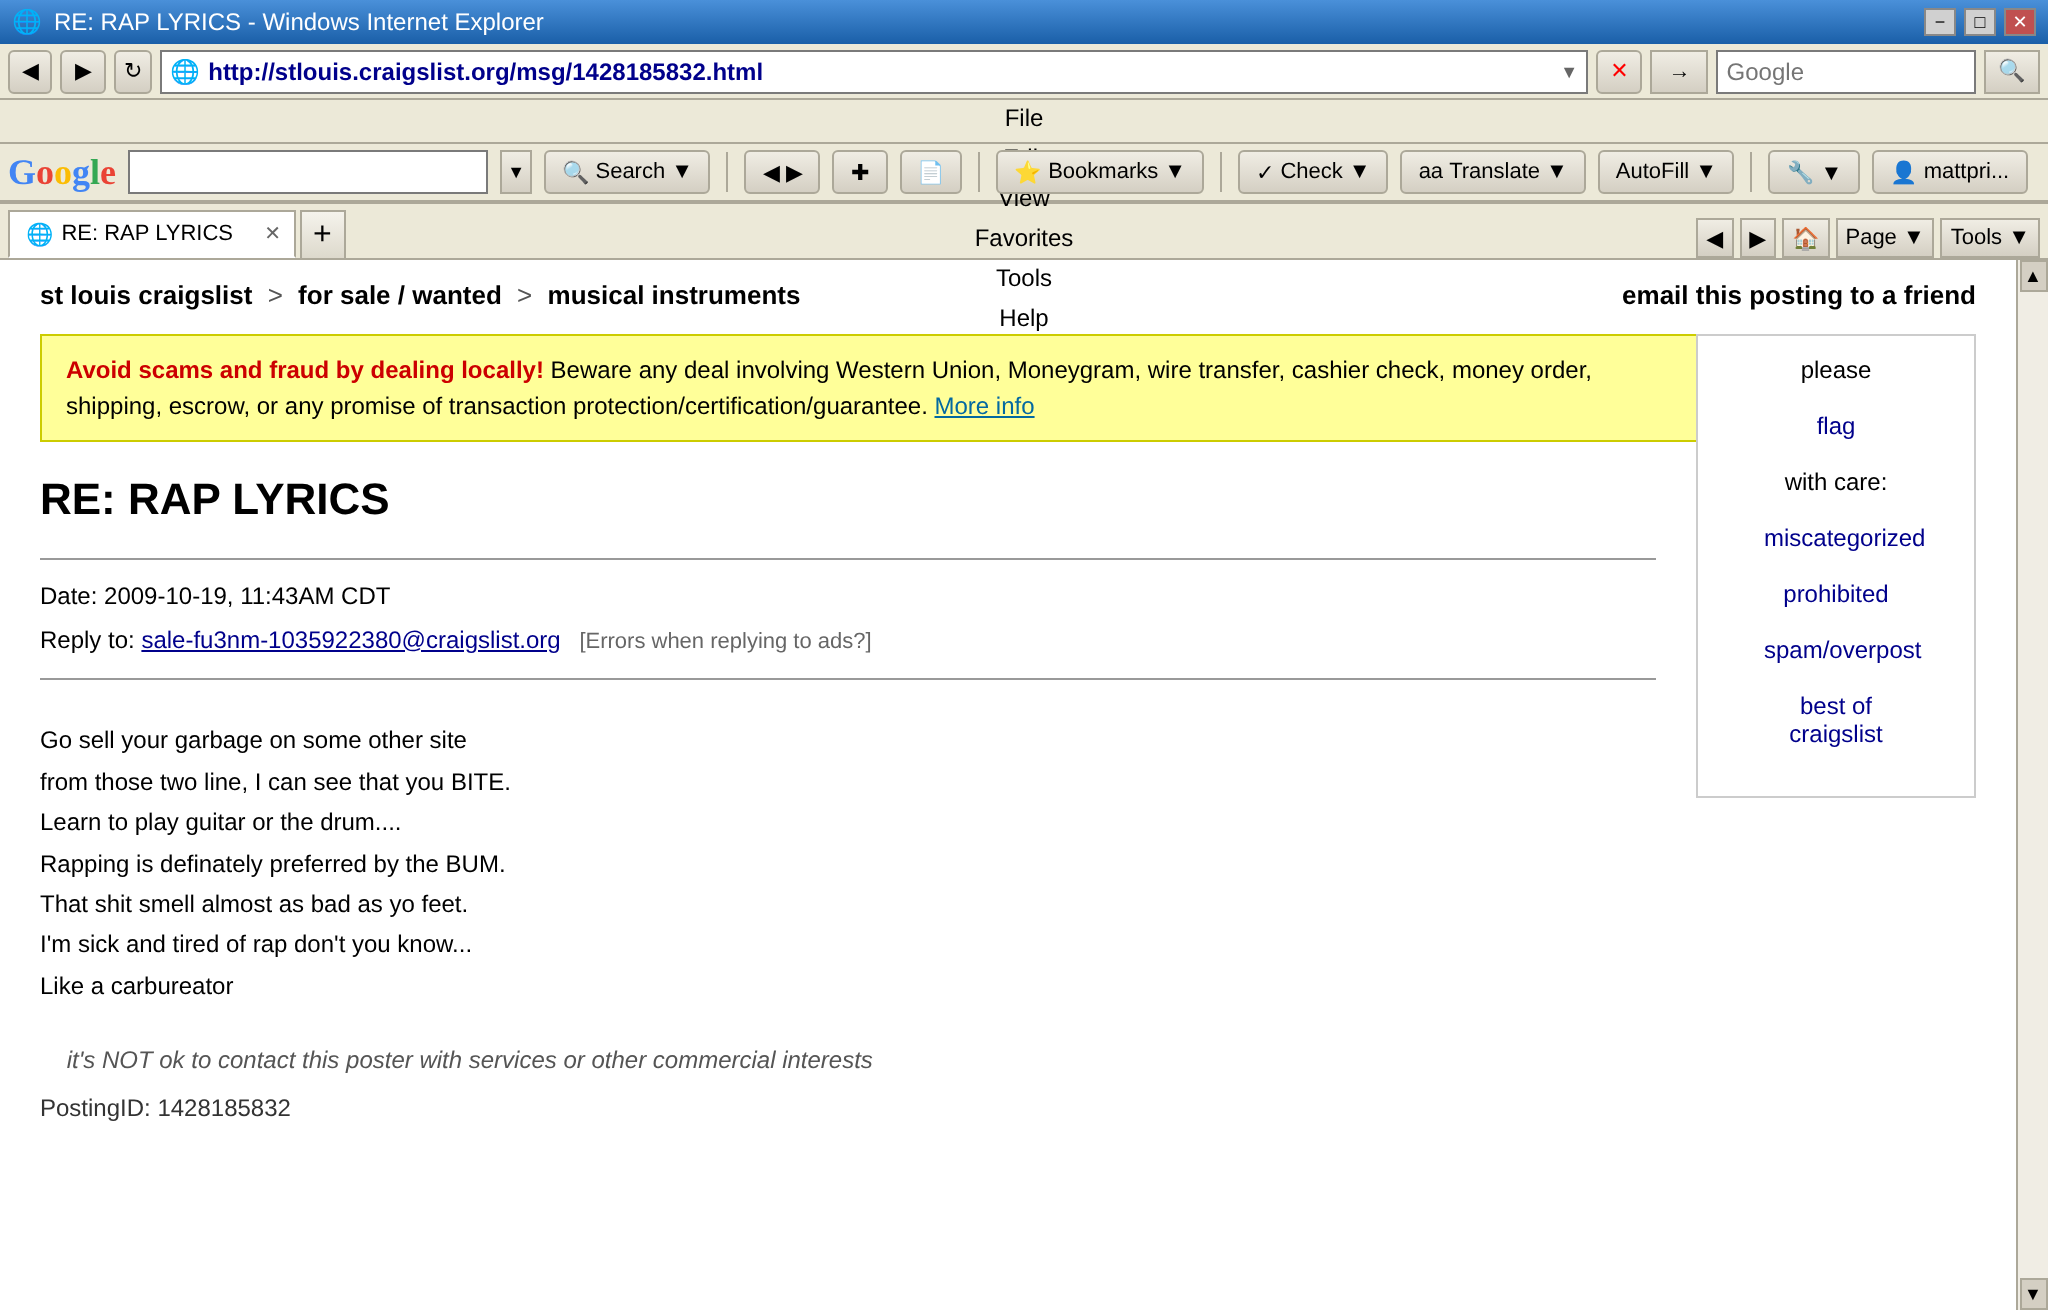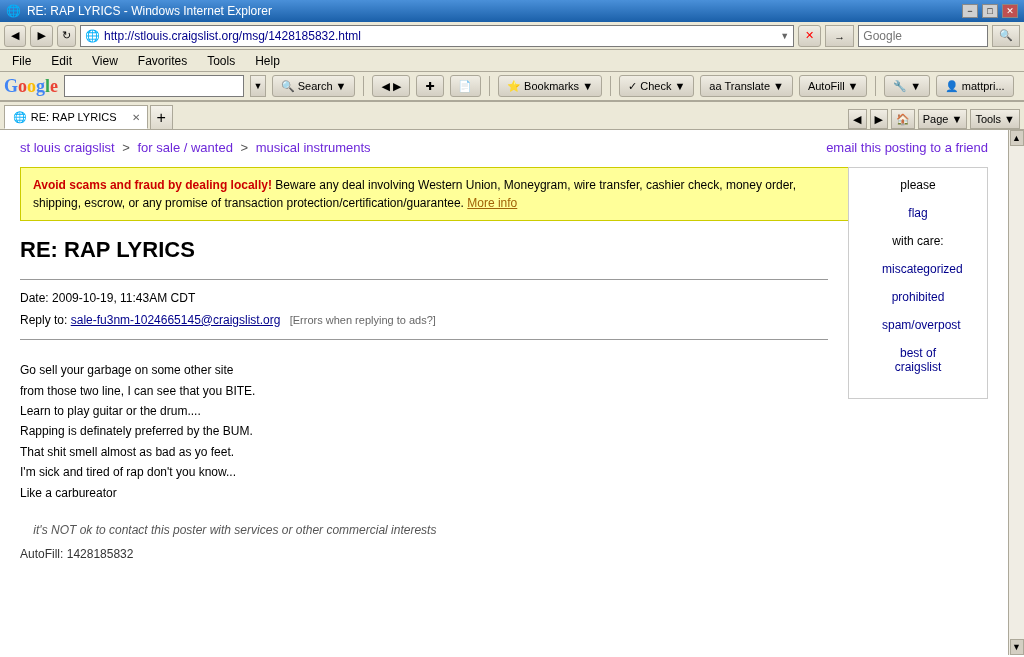--- a/index.html
+++ b/index.html
@@ -50,21 +50,21 @@
     .address-field {
       flex: 1;
       display: flex;
       align-items: center;
       background: white;
       border: 1px solid #7a7a7a;
       height: 22px;
       padding: 0 4px;
     }
     .address-field .lock-icon { color: #4a7a4a; font-size: 12px; margin-right: 4px; }
-    .address-text { font-size: 12px; color: #00008b; flex: 1; }
+    .address-text { font-size: 12px; color: #00008b; flex: 1; font-weight: bold; }
     .address-dropdown { font-size: 9px; color: #666; cursor: pointer; }
     .address-go-btn {
       background: linear-gradient(to bottom, #f0ede4, #d4cfc3);
       border: 1px solid #aca899;
       padding: 1px 8px;
       font-size: 11px;
       cursor: pointer;
       height: 22px;
     }
     .search-field {
@@ -86,20 +86,21 @@
 
     
     .menu-bar {
       background: #ece9d8;
       border-bottom: 1px solid #aca899;
       display: flex;
       align-items: center;
       padding: 1px 4px;
       gap: 4px;
       height: 22px;
+      flex-direction: column;
     }
     .menu-item {
       padding: 1px 8px;
       font-size: 12px;
       cursor: pointer;
       color: #000;
     }
 
     
     .google-toolbar {
@@ -212,34 +213,34 @@
     }
 
     
     .breadcrumb {
       font-size: 13px;
       margin-bottom: 12px;
       display: flex;
       align-items: center;
       justify-content: space-between;
     }
-    .breadcrumb a { color: #6d28d9; text-decoration: none; }
+    .breadcrumb a { color: #000000; text-decoration: none; font-weight: bold; }
     .breadcrumb span { color: #555; margin: 0 4px; }
 
     
     .warning-box {
       background: #ffff99;
       border: 1px solid #cccc00;
       padding: 8px 12px;
       font-size: 12px;
       margin-bottom: 16px;
       line-height: 1.5;
     }
     .warning-box strong { color: #cc0000; }
-    .warning-box a { color: #a16207; }
+    .warning-box a { color: #0369a1; }
 
     
     .flag-box {
       float: right;
       background: white;
       border: 1px solid #ccc;
       padding: 10px 33px;
       margin-left: 20px;
       margin-bottom: 10px;
       width: 140px;
@@ -431,21 +432,21 @@
     <div class="post-title">RE: RAP LYRICS</div>
     <hr class="divider">
 
     <div class="post-meta">
       <div>
         <span>Date:</span>
         <span>2009-10-19, 11:43AM CDT</span>
       </div>
       <div>
         <span>Reply to:</span>
-        <a href="#">sale-fu3nm-1024665145@craigslist.org</a>
+        <a href="#">sale-fu3nm-1035922380@craigslist.org</a>
         <span style="color:#666;font-size:11px;margin-left:6px;">[Errors when replying to ads?]</span>
       </div>
     </div>
 
     <hr class="divider">
 
     <div class="post-body">
       <div>Go sell your garbage on some other site</div>
       <div>from those two line, I can see that you BITE.</div>
       <div>Learn to play guitar or the drum....</div>
@@ -453,21 +454,21 @@
       <div>That shit smell almost as bad as yo feet.</div>
       <div>I'm sick and tired of rap don't you know...</div>
       <div>Like a carbureator</div>
     </div>
 
     <div class="footer-note">
       &nbsp;&nbsp;&nbsp;&nbsp;<span>it's NOT ok to contact this poster with services or other commercial interests</span>
     </div>
 
     <div class="posting-id">
-      <span>AutoFill:</span>
+      <span>PostingID:</span>
       <span>1428185832</span>
     </div>
 
   </div>
 
   <div class="scrollbar">
     <div style="width:14px;height:16px;background:#d4cfc3;border:1px solid #aca899;display:flex;align-items:center;justify-content:center;font-size:9px;cursor:pointer;">▲</div>
     <div style="flex:1;background:#f0ede4;"></div>
     <div style="width:14px;height:16px;background:#d4cfc3;border:1px solid #aca899;display:flex;align-items:center;justify-content:center;font-size:9px;cursor:pointer;">▼</div>
   </div>

